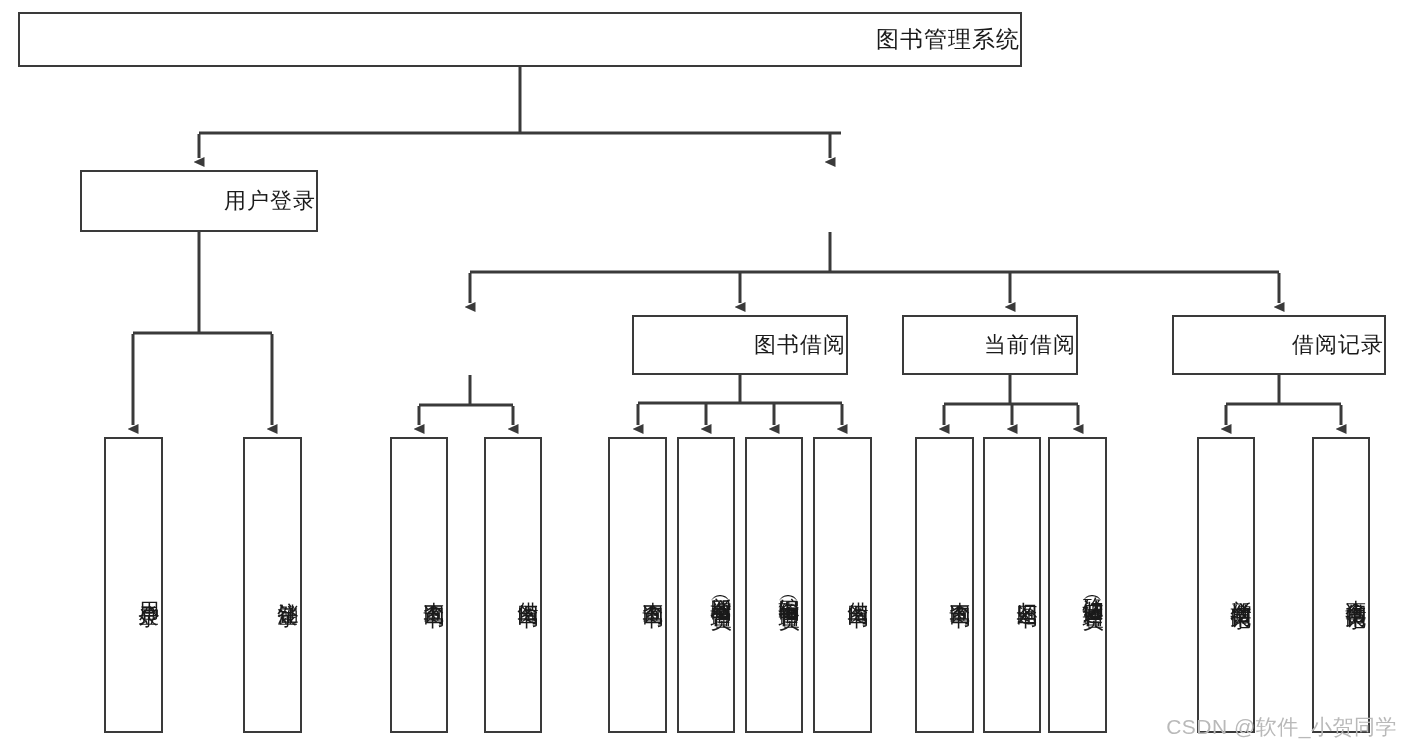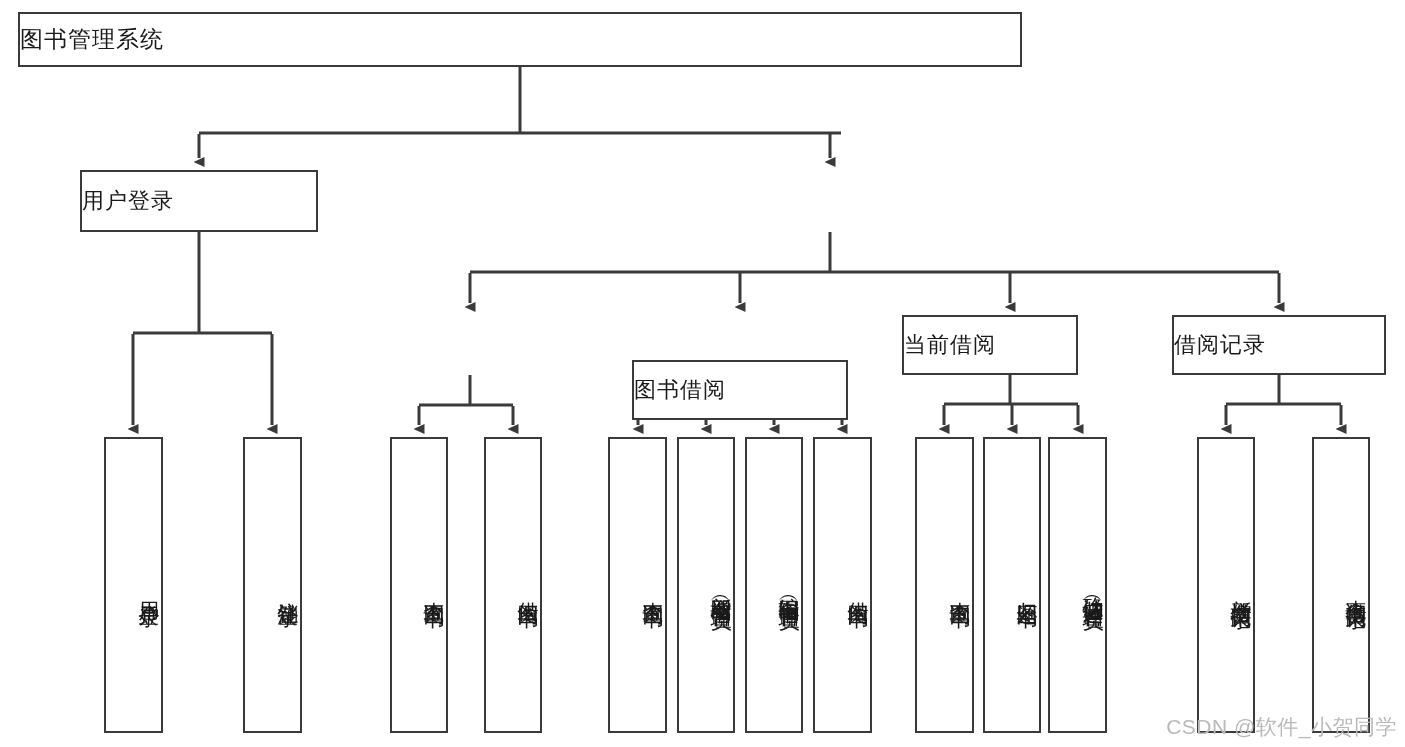--- a/index.html
+++ b/index.html
@@ -25,21 +25,21 @@
     height: 747px;
     pointer-events: none;
   }
   .node {
     position: absolute;
     box-sizing: border-box;
     border: 2px solid #3a3a3a;
     background: #ffffff;
     display: flex;
     align-items: center;
-    justify-content: flex-start;
+    justify-content: flex-end;
     color: #1a1a1a;
     text-align: center;
   }
   .node.horiz {
     font-size: 22px;
     letter-spacing: 1px;
     line-height: 1.2;
   }
   .node.root {
     font-size: 23px;
@@ -124,21 +124,21 @@
   </svg>
 
   <div class="node horiz root" style="left:18px; top:12px; width:1004px; height:55px;">
     <span>图书管理系统</span>
   </div>
 
   <div class="node horiz" style="left:80px; top:170px; width:238px; height:62px;">
     <span>用户登录</span>
   </div>
 
-  <div class="node horiz" style="left:632px; top:315px; width:216px; height:60px;margin-top:45px;">
+  <div class="node horiz" style="left:632px; top:315px; width:216px; height:60px;">
     <span>图书借阅</span>
   </div>
   <div class="node horiz" style="left:902px; top:315px; width:176px; height:60px;">
     <span>当前借阅</span>
   </div>
   <div class="node horiz" style="left:1172px; top:315px; width:214px; height:60px;">
     <span>借阅记录</span>
   </div>
 
   <div class="node vert" style="left:104px; top:437px; width:59px; height:296px;">

